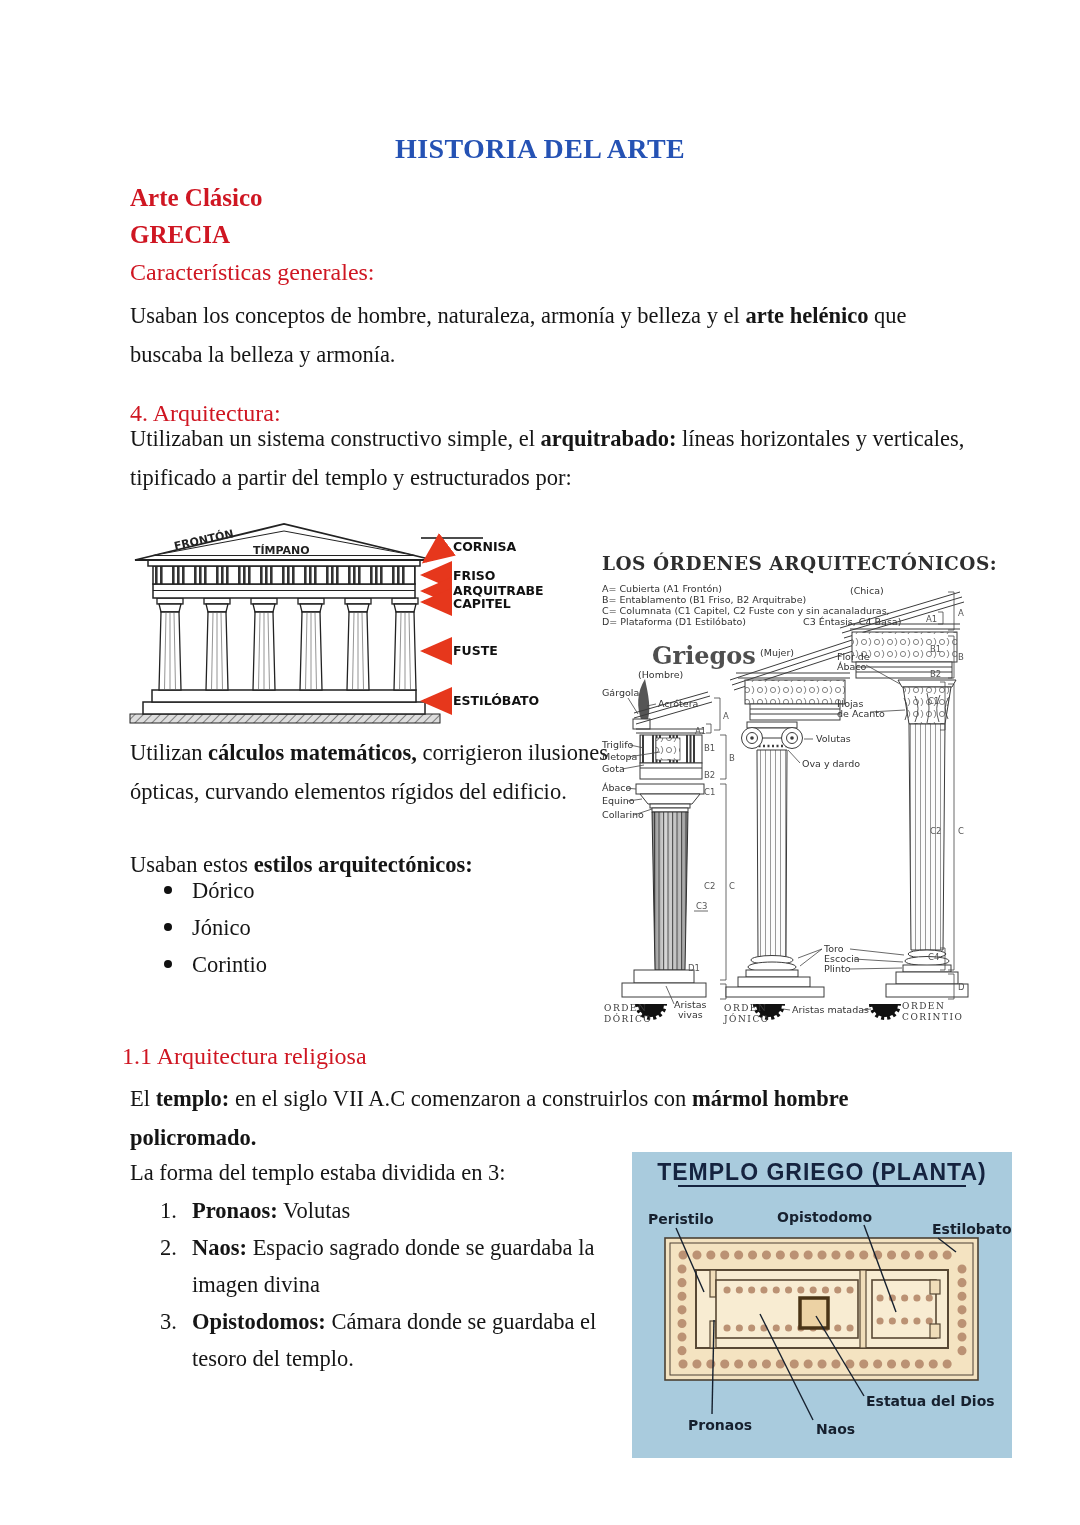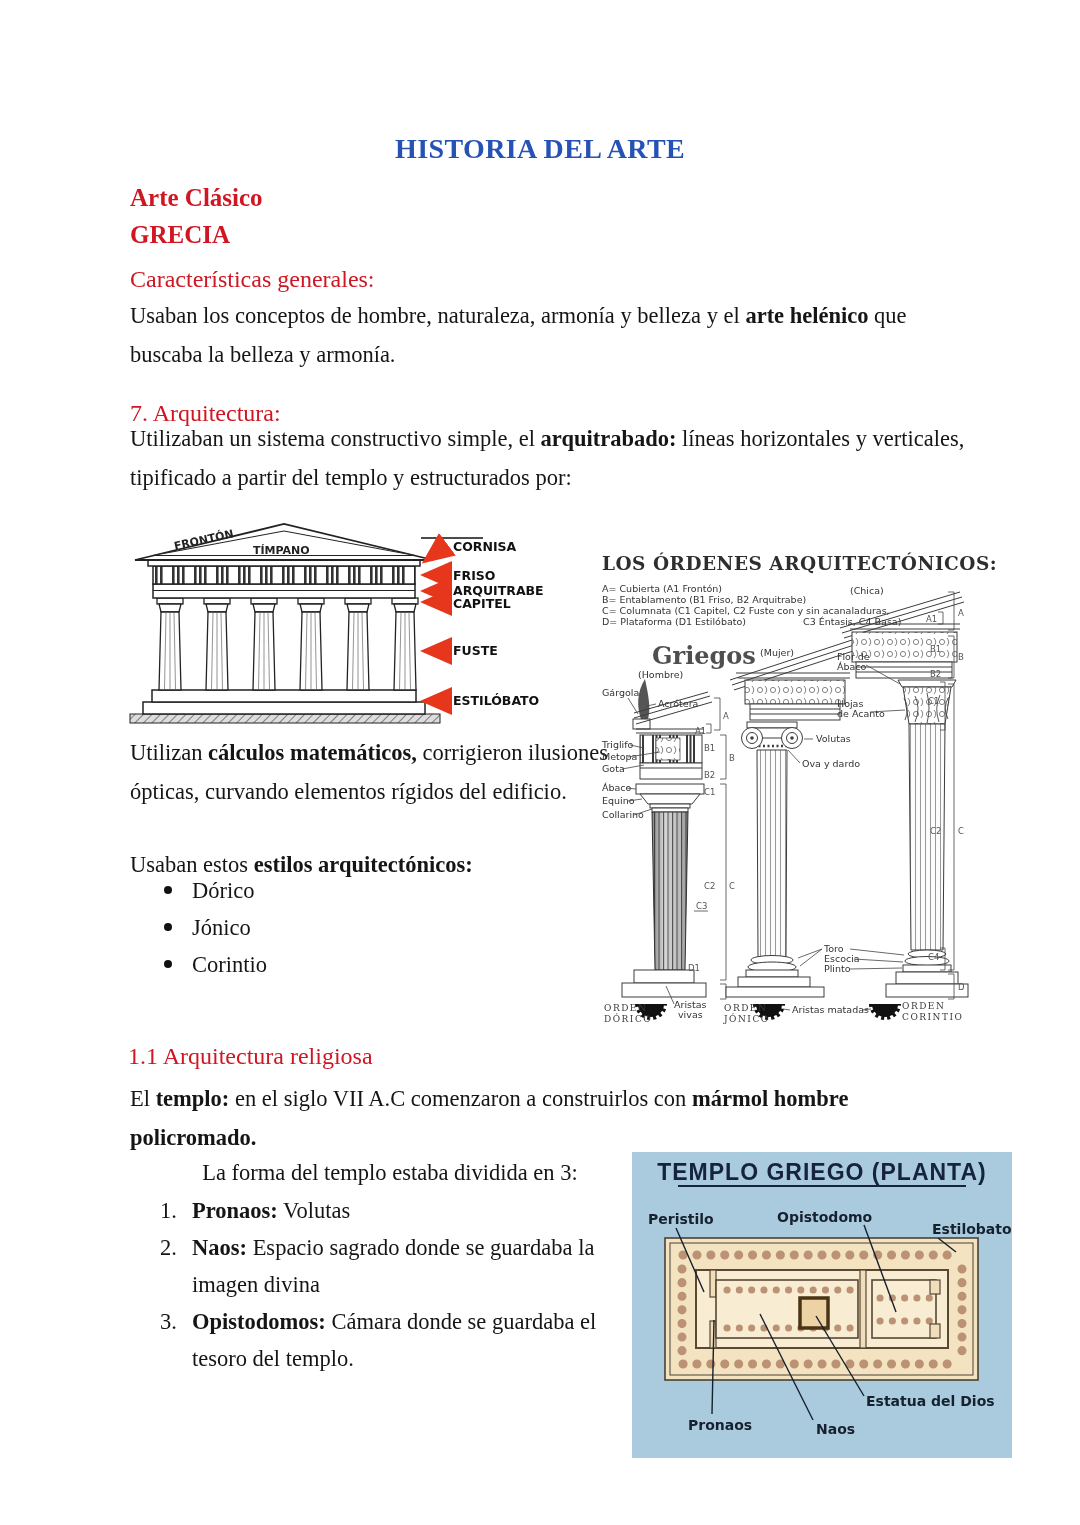--- a/index.html
+++ b/index.html
@@ -35,25 +35,25 @@
 </style>
 </head>
 <body>
 
 <div class="page">
 
   <div class="abs h1" style="top:133px;left:0;">HISTORIA DEL ARTE</div>
 
   <div class="abs h-bold red" style="top:184px;left:130px;">Arte Clásico</div>
   <div class="abs h-bold red" style="top:221px;left:130px;">GRECIA</div>
-  <div class="abs h-sub red" style="top:259px;left:130px;margin-top:7px;">Características generales:</div>
+  <div class="abs h-sub red" style="top:259px;left:130px;">Características generales:</div>
 
   <p class="abs body" style="top:296px;left:130px;width:835px;"><span>Usaban los conceptos de hombre, naturaleza, armonía y belleza y el </span><span class="b">arte helénico</span><span> que buscaba la belleza y armonía.</span></p>
 
-  <div class="abs h-sub red" style="top:400px;left:130px;">7. Arquitectura:</div>
+  <div class="abs h-sub red" style="top:400px;left:130px;">4. Arquitectura:</div>
 
   <p class="abs body" style="top:419px;left:130px;width:880px;"><span>Utilizaban un sistema constructivo simple, el </span><span class="b">arquitrabado:</span><span> líneas horizontales y verticales, tipificado a partir del templo y estructurados por:</span></p>
 
   <svg class="abs" style="top:520px;left:125px;" width="445" height="215" viewBox="0 0 445 215">
     <defs>
       <pattern id="trg" width="22" height="18" patternUnits="userSpaceOnUse">
         <rect width="22" height="18" fill="#fff"></rect>
         <rect x="3" width="2.6" height="18" fill="#333"></rect>
         <rect x="8" width="2.6" height="18" fill="#333"></rect>
         <rect x="13" width="2.6" height="18" fill="#333"></rect>
@@ -366,23 +366,23 @@
       <text class="f2orden" x="124" y="459">ORDEN</text>
       <text class="f2orden" x="124" y="470">JÓNICO</text>
       <text class="f2t" x="192" y="461">Aristas matadas</text>
       <line x1="190" y1="458" x2="183" y2="457" class="ln"></line>
       <line x1="262" y1="458" x2="271" y2="457" class="ln"></line>
       <text class="f2orden" x="302" y="457">ORDEN</text>
       <text class="f2orden" x="302" y="468">CORINTIO</text>
     </g>
   </svg>
 
-  <div class="abs h-sub red" style="top:1043px;left:128px;">1.1 Arquitectura religiosa</div>
+  <div class="abs h-sub red" style="top:1043px;left:122px;">1.1 Arquitectura religiosa</div>
   <p class="abs body" style="top:1079px;left:130px;width:845px;"><span>El </span><span class="b">templo:</span><span> en el siglo VII A.C comenzaron a construirlos con </span><span class="b">mármol hombre policromado.</span></p>
-  <p class="abs body" style="top:1153px;left:130px;width:520px;text-align:center;"><span>La forma del templo estaba dividida en 3:</span></p>
+  <p class="abs body" style="top:1153px;left:130px;width:520px;"><span>La forma del templo estaba dividida en 3:</span></p>
 
   <div class="abs list" style="top:1192px;left:160px;">
     <div class="num-row">
       <span class="num">1.</span>
       <span class="num-txt"><span class="b">Pronaos:</span><span> Volutas</span></span>
     </div>
     <div class="num-row">
       <span class="num">2.</span>
       <span class="num-txt"><span class="b">Naos:</span><span> Espacio sagrado donde se guardaba la imagen divina</span></span>
     </div>

